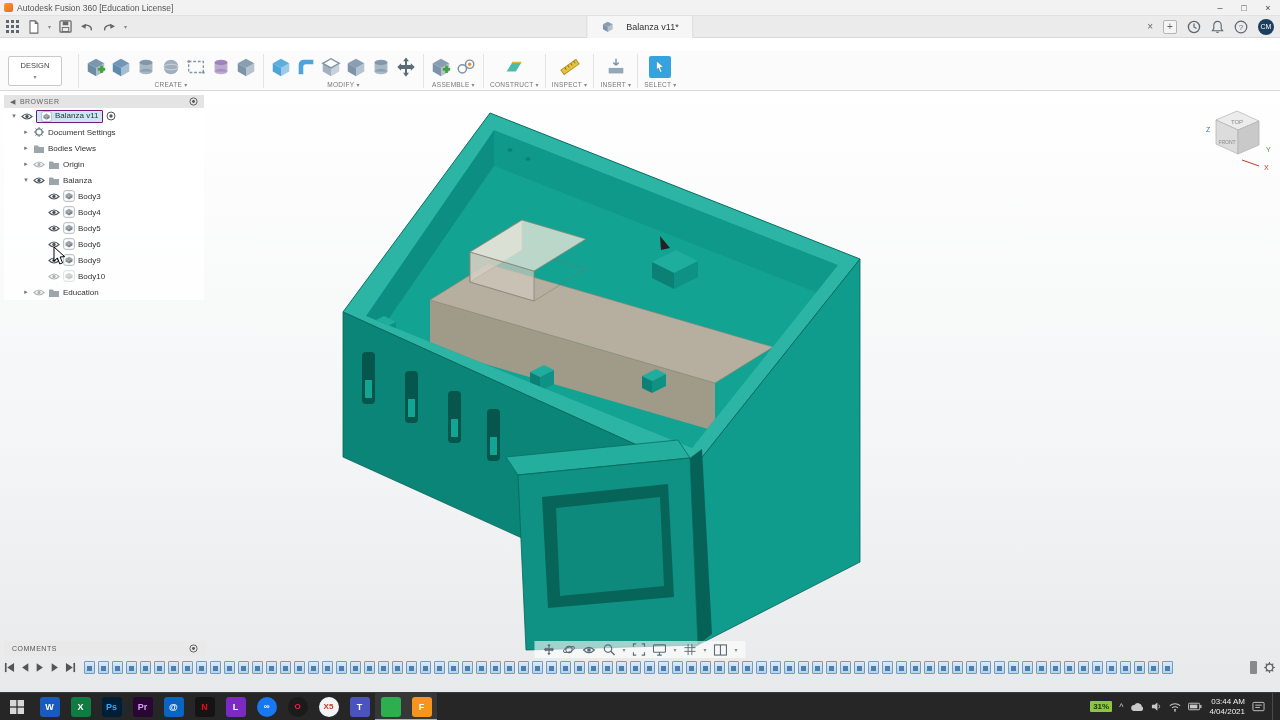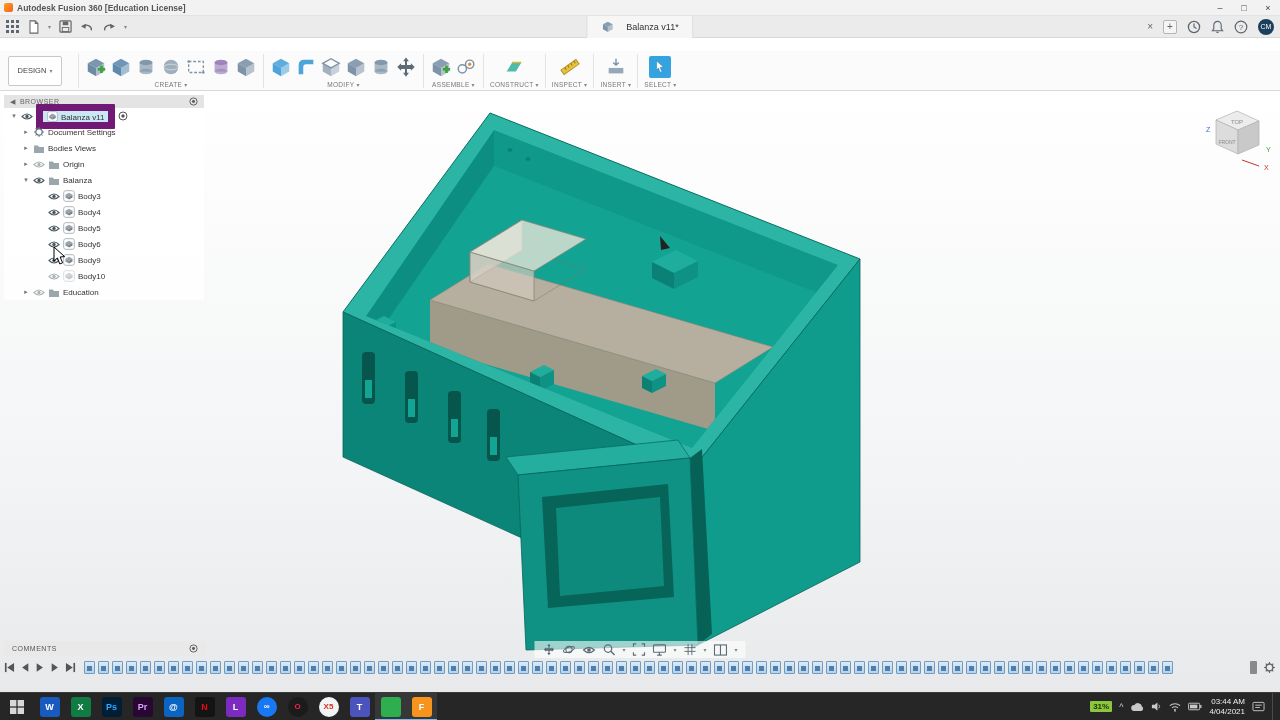--- a/index.html
+++ b/index.html
@@ -4,60 +4,60 @@
 <style>
   * { margin:0; padding:0; box-sizing:border-box; }
   html,body { width:1280px; height:720px; overflow:hidden; font-family:"Liberation Sans", sans-serif; background:#000; }
   .screen { position:relative; width:1280px; height:720px; }
 
   
   .app-window { position:absolute; inset:0 0 28px 0; background:#fff; }
 
   .titlebar { position:absolute; top:0; left:0; right:0; height:16px; background:#f2f2f2; border-bottom:1px solid #e2e2e2; display:flex; align-items:center; padding:0 0 0 4px; }
   .logo { width:9px; height:9px; border-radius:2px; background:linear-gradient(135deg,#ff9e1b,#f26322); margin-right:4px; }
-  .titlebar .title { font-size:8.5px; color:#555;font-weight:bold; }
+  .titlebar .title { font-size:8.5px; color:#555; }
   .win-controls { margin-left:auto; display:flex; }
   .win-controls span { width:24px; height:16px; display:flex; align-items:center; justify-content:center; font-size:9px; color:#444; }
 
   .appbar { position:absolute; top:16px; left:0; right:0; height:22px; background:#ebebeb; border-bottom:1px solid #d9d9d9; display:flex; align-items:center; padding:0 6px; }
   .appbar .left-tools { display:flex; align-items:center; gap:8px; }
   .appbar svg { display:block; }
   .doc-tab { position:absolute; left:50%; transform:translateX(-50%); display:flex; align-items:center; gap:12px; height:22px; padding:0 14px; background:#f6f6f6; border-left:1px solid #d9d9d9; border-right:1px solid #d9d9d9; }
   .doc-tab .tab-label { font-size:9px; color:#333; }
   .appbar .right-tools { margin-left:auto; display:flex; align-items:center; gap:10px; }
   .close-tab { font-size:10px; color:#666; }
   .new-tab { width:14px; height:14px; border:1px solid #b5b5b5; border-radius:2px; font-size:10px; color:#666; display:flex; align-items:center; justify-content:center; background:#f5f5f5; }
   .avatar { width:16px; height:16px; border-radius:50%; background:#1c3f5e; color:#fff; font-size:7px; display:flex; align-items:center; justify-content:center; }
 
   .ribbon-tabs { position:absolute; top:38px; left:0; right:0; height:13px; background:#fbfbfb; display:flex; align-items:flex-end; padding-left:92px; }
   .ribbon-tabs .rtab { font-size:8px; letter-spacing:.4px; color:#777; padding:0 11px 2px; border-bottom:2px solid transparent; }
   .ribbon-tabs .rtab.active { color:#222; border-bottom-color:#0696d7; }
 
   .ribbon { position:absolute; top:51px; left:0; right:0; height:40px; background:#fbfbfb; border-bottom:1px solid #d8d8d8; display:flex; align-items:center; padding:0 8px; }
-  .ws-btn { width:54px; height:30px; border:1px solid #c9c9c9; border-radius:2px; background:#fff; display:flex; align-items:center; justify-content:center; gap:3px; font-size:7.5px; color:#444; margin-right:10px; }
+  .ws-btn { width:54px; height:30px; border:1px solid #c9c9c9; border-radius:2px; background:#fff; display:flex; align-items:center; justify-content:center; gap:3px; font-size:7.5px; color:#444; margin-right:10px;flex-direction:column; }
   .rsep { width:1px; height:34px; background:#e3e3e3; margin:0 6px; }
   .rgroup { display:flex; flex-direction:column; align-items:center; }
   .rgroup .icons { display:flex; align-items:center; gap:3px; height:27px; }
   .rgroup .glabel { font-size:6.5px; color:#777; letter-spacing:.3px; display:flex; gap:2px; align-items:center; }
   .ti { width:22px; height:22px; }
   .sel-tile { width:22px; height:22px; background:#35a3e0; border-radius:2px; display:flex; align-items:center; justify-content:center; }
   .caret { font-size:6px; color:#888; }
 
   
   .canvas { position:absolute; top:91px; left:0; right:0; bottom:0; background:linear-gradient(#ffffff 0%, #f4f5f6 60%, #e7e9ea 100%); }
   .canvas svg.scene { position:absolute; left:0; top:0; }
 
   
   .browser { position:absolute; left:4px; top:95px; width:200px; background:rgba(255,255,255,.82); font-size:8px; }
   .b-head { height:13px; background:#e4e4e4; display:flex; align-items:center; gap:4px; padding:0 6px; color:#666; font-size:7px; letter-spacing:.5px; }
   .b-head .spacer { flex:1; }
   .b-row { display:flex; align-items:center; height:16px; gap:3px; padding-left:6px; color:#333; }
   .b-row .tog { width:8px; font-size:7px; color:#777; text-align:center; }
   .b-row svg { flex:none; }
-  .sel { background:#cbe6f5; border:7px solid #701a75; border-radius:1px; padding:0 4px; display:flex; align-items:flex-end; gap:3px; }
+  .sel { background:#cbe6f5; border:1px solid #701a75; border-radius:1px; padding:0 4px; display:flex; align-items:flex-start; gap:3px; }
   .dim { opacity:.45; }
 
   .comments { position:absolute; left:4px; top:641px; width:202px; height:15px; background:#e9e9e9; display:flex; align-items:center; padding:0 8px; font-size:7px; color:#555; letter-spacing:.5px; }
   .comments .spacer { flex:1; }
 
   .navbar { position:absolute; left:50%; transform:translateX(-50%); top:641px; height:17px; display:flex; align-items:center; gap:7px; background:rgba(255,255,255,.6); padding:0 8px; }
   .navbar svg { display:block; }
 
   .timeline { position:absolute; left:4px; right:4px; top:659px; height:17px; display:flex; align-items:center; }
   .tl-play { display:flex; align-items:center; gap:5px; margin-right:8px; }

